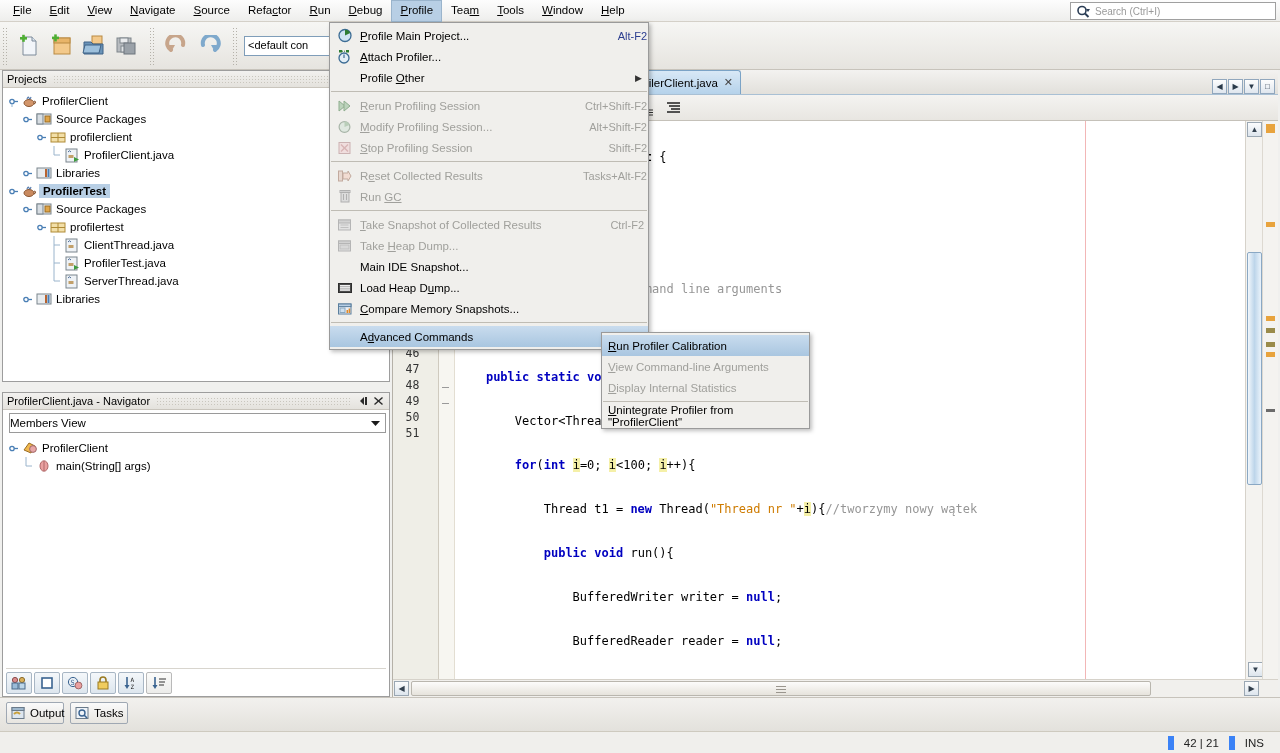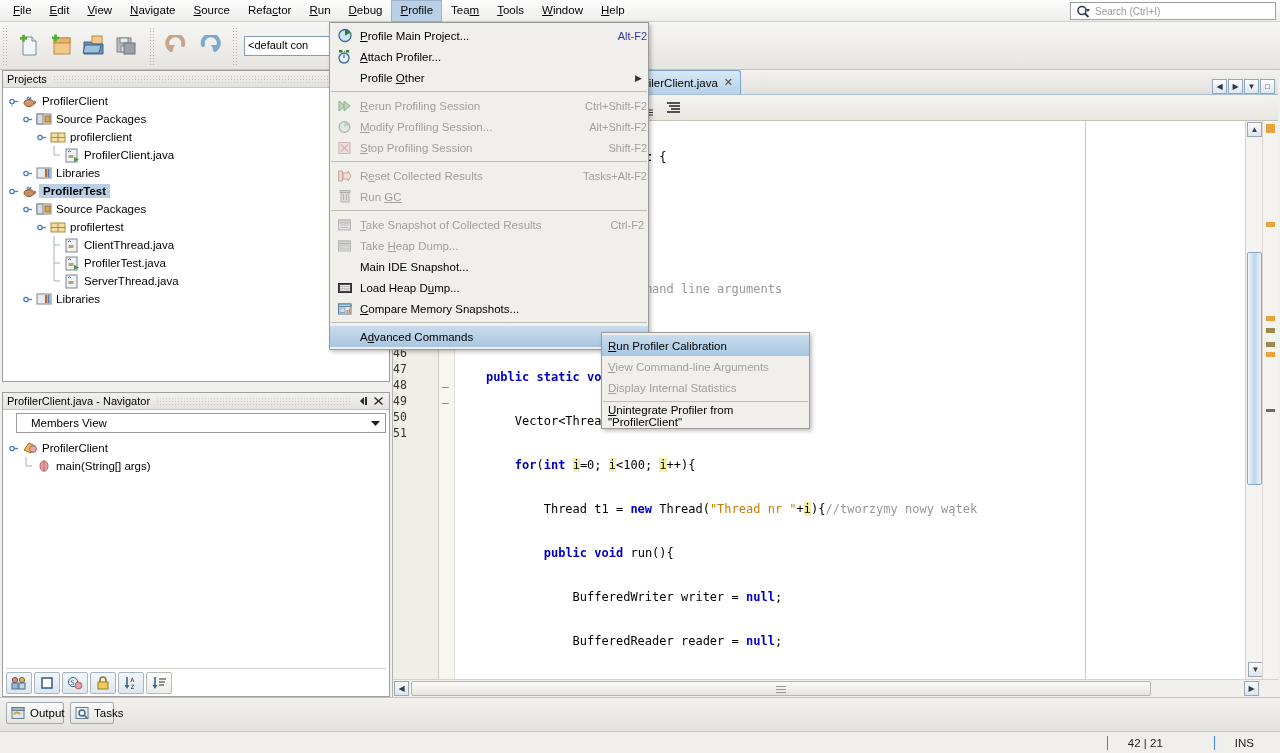--- a/index.html
+++ b/index.html
@@ -82,22 +82,22 @@
   }
   .panel-head .hbtn { width: 14px; height: 14px; display:flex;align-items:center;justify-content:center;font-size:11px;color:#333; }
   .tree { padding: 4px 0 0 4px; font-size: 11.5px; background:#fff; height: calc(100% - 17px); overflow: hidden; position: relative;}
   .trow { display: flex; align-items: center; height: 18px; white-space: nowrap; }
   .thandle { width: 14px; height: 16px; display:inline-flex;align-items:center;justify-content:center; position: relative;}
   .tlabel { padding-left: 3px; }
   .tlabel.sel { background: #b8cfe5; padding: 1px 4px; font-weight: bold; }
   .ticon { width: 18px; height: 16px; display:inline-flex; align-items:center; justify-content:center;}
 
   .navcombo {
-    margin: 3px 3px 0 13px; height: 20px; background:#fff; border:1px solid #9a9a9a;
-    display:flex; align-items:center; font-size:11.5px; padding-left:14px; position: relative;
+    margin: 3px 3px 0 6px; height: 20px; background:#fff; border:1px solid #9a9a9a;
+    display:flex; align-items:center; font-size:11.5px; padding-left:0; position: relative;
   }
   .navcombo .arrow { position:absolute; right: 2px; top:2px; width:16px;height:14px;display:flex;align-items:center;justify-content:center;}
   .navtoolbar {
     position:absolute; left: 3px; bottom: 2px; width: 380px; height: 26px;
     display:flex; align-items:center; gap:2px; border-top: 1px solid #d8d5ce; padding-top:2px;
   }
   .navtb-btn { width: 26px; height: 22px; border:1px solid #a8b6c4; background: linear-gradient(to bottom,#f4f7fa,#dde6ee);
     display:flex; align-items:center; justify-content:center; border-radius:2px;}
   .navtb-btn.plain { border-color:#b9b9b9; background: linear-gradient(to bottom,#fbfbfa,#ececea);}
 
@@ -137,21 +137,21 @@
   .et-sep { width: 10px; }
 
   .codearea {
     position:absolute; left:0; top:51px; right:0; bottom:0;
     background:#fff; border-left:1px solid #b5b1a8;
     overflow:hidden;
   }
   .gutter {
     position:absolute; left:0; top:0; width:46px; bottom:18px;
     background:#efeee7; border-right:1px solid #cfcabf;
-    text-align:left; font-family:"DejaVu Sans Mono", monospace; font-size:11.5px;
+    text-align:center; font-family:"DejaVu Sans Mono", monospace; font-size:11.5px;
     color:#333; padding-top: 0;
   }
   .gline { height:16px; line-height:16px; padding-right:6px; }
   .foldcol {
     position:absolute; left:46px; top:0; width:16px; bottom:18px;
     background:#f7f6f1; border-right:1px solid #e3ded2;
   }
   .fbox { position:absolute; width:9px;height:9px;border:1px solid #8a8a8a;background:#fff;
     font-family:"DejaVu Sans Mono",monospace; font-size:9px; line-height:7px; text-align:center; color:#333;}
   .fdash { position:absolute; width:7px; height:1px; background:#9a9a9a; left:3px;}
@@ -200,21 +200,21 @@
   .wbtn {
     position:absolute; top:4px; height:22px; display:flex; align-items:center; gap:4px;
     padding: 0 8px 0 4px; border:1px solid #9fa8b3;
     background:linear-gradient(to bottom,#fafafa,#e7e5e0); border-radius:2px; font-size:11.5px;
   }
   .statusbar {
     position:absolute; left:0; bottom:0; width:1280px; height:22px;
     background:#f0efec; border-top:1px solid #cecabf;
     display:flex; align-items:center; justify-content:flex-end; font-size:11.5px; color:#222;
   }
-  .st-cell { padding: 0 20px; border-left:1px solid #3b82f6; height:14px; display:flex;align-items:center;}
+  .st-cell { padding: 0 10px; border-left:6px solid #3b82f6; height:14px; display:flex;align-items:center;}
 
   
   .dropdown {
     position:absolute; left:329px; top:22px; width:320px;
     background:#f0efec; border:1px solid #9a9a9a;
     box-shadow: 2px 2px 4px rgba(0,0,0,0.25);
     padding: 2px 0; z-index: 50;
   }
   .mrow {
     display:flex; align-items:center; height:21px; padding-left:4px; position:relative; font-size:11.5px;
@@ -847,35 +847,35 @@
     <div class="wbtn" style="left:6px; width:58px;">
       <span>
         <svg width="15" height="14" viewBox="0 0 15 14">
             <rect x="1" y="1.5" width="12" height="11" fill="#dde6ef" stroke="#6a7a8a"></rect>
             <rect x="1" y="1.5" width="12" height="3" fill="#9fb8cd" stroke="#6a7a8a"></rect>
             <path d="M3 8 q3-3 6 0" fill="none" stroke="#c9a03a" stroke-width="2"></path>
           </svg>
       </span>
       <span>Output</span>
     </div>
-    <div class="wbtn" style="left:70px; width:44px;">
+    <div class="wbtn" style="left:70px; width:58px;">
       <span>
         <svg width="15" height="14" viewBox="0 0 15 14">
             <rect x="1" y="1.5" width="12" height="11" fill="#eef3f8" stroke="#6a7a8a"></rect>
             <circle cx="7" cy="7" r="3" fill="none" stroke="#3a6390" stroke-width="1.4"></circle>
             <line x1="9" y1="9" x2="12" y2="12" stroke="#3a6390" stroke-width="1.6"></line>
           </svg>
       </span>
       <span>Tasks</span>
     </div>
   </div>
 
   <div class="statusbar">
     <div class="st-cell">42 | 21</div>
-    <div class="st-cell" style="margin-right:6px;margin-left:31px;">INS</div>
+    <div class="st-cell" style="margin-right:6px;">INS</div>
   </div>
 
   <div class="dropdown">
 
     <div class="mrow">
       <span class="mi-icon">
         <svg width="16" height="15" viewBox="0 0 16 15">
             <circle cx="8" cy="7.5" r="6" fill="#cfe4f2" stroke="#3c6c94" stroke-width="1.3"></circle>
             <path d="M8 7.5 L8 1.8 A5.7 5.7 0 0 1 13.2 5 Z" fill="#2e7d32"></path>
           </svg>

